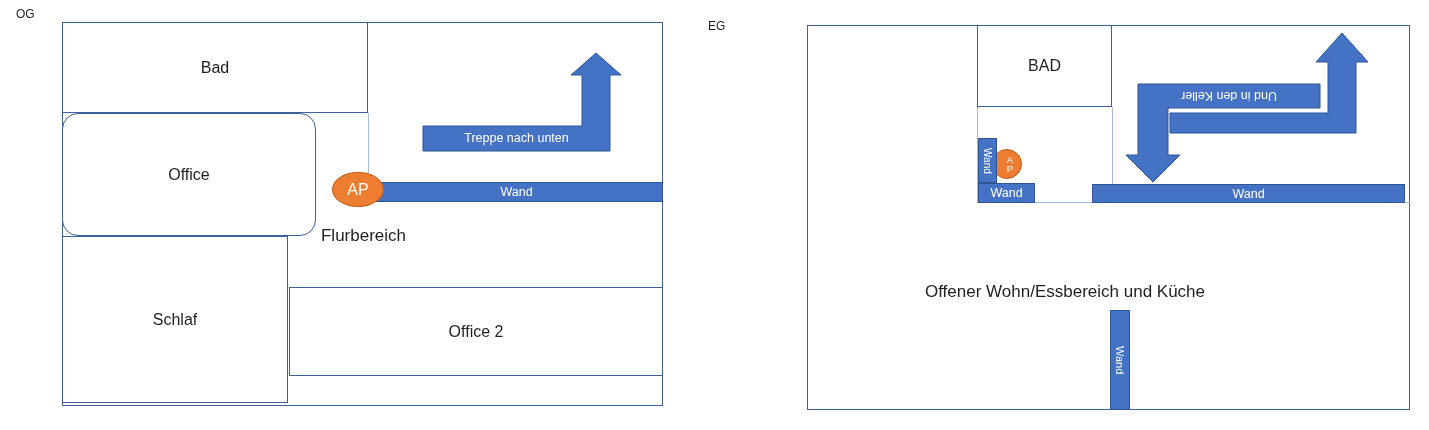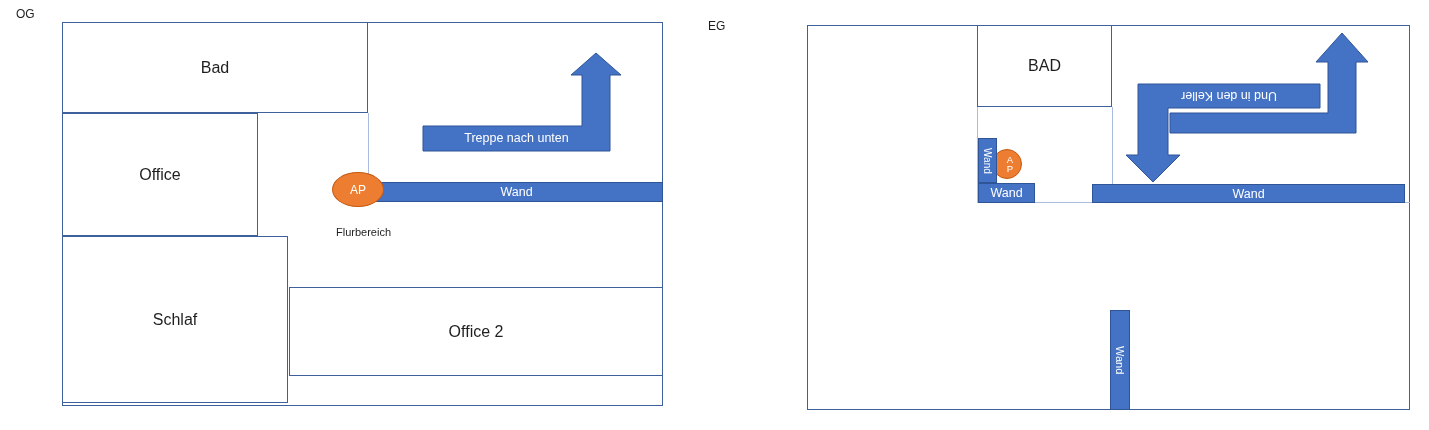--- a/index.html
+++ b/index.html
@@ -20,21 +20,21 @@
   .outer{border:1.5px solid #3E619B;background:#ffffff;}
   .lightline{background:#A9BCDF;}
   .bar{
     background:#4472C4;
     border:1px solid #2F5597;
     display:flex;align-items:center;justify-content:center;
     color:#ffffff;font-size:12.5px;
   }
   .v-text span{writing-mode:vertical-rl;text-orientation:mixed;}
   .floor-label{color:#1F1F1F;font-size:12px;}
-  .free-label{color:#1F1F1F;font-size:11px;text-align:center;}
+  .free-label{color:#1F1F1F;font-size:17px;text-align:center;}
   .arrow-label{
     position:absolute;box-sizing:border-box;
     color:#ffffff;font-size:12.5px;text-align:center;
   }
   .flip{transform:rotate(180deg);}
   .ap{
     background:#ED7D31;
     border:1.5px solid #C55A11;
     border-radius:50%;
     display:flex;align-items:center;justify-content:center;
@@ -47,54 +47,55 @@
 
 <div class="canvas">
 
   <div class="abs floor-label" style="left:16px;top:7px;">OG</div>
 
   <div class="abs outer" style="left:62px;top:22px;width:601px;height:384px;"></div>
 
   <div class="abs room" style="left:62px;top:22px;width:306px;height:91px;">
     <span>Bad</span>
   </div>
-  <div class="abs room" style="left:62px;top:113px;width:196px;height:123px;">
+  <div class="abs room" style="left:62px;top:113px;width:254px;height:123px;border-radius:16px;">
     <span>Office</span>
   </div>
   <div class="abs room" style="left:62px;top:236px;width:226px;height:167px;">
     <span>Schlaf</span>
   </div>
   <div class="abs room" style="left:289px;top:287px;width:374px;height:89px;">
     <span>Office 2</span>
   </div>
 
   <div class="abs lightline" style="left:368px;top:113px;width:1px;height:69px;"></div>
 
   <div class="abs free-label" style="left:300px;top:226px;width:127px;">Flurbereich</div>
 
   <div class="abs bar" style="left:370px;top:182px;width:293px;height:20px;">
     <span>Wand</span>
   </div>
 
-  <div class="abs ap" style="left:332px;top:172px;width:52px;height:35px;font-size:12px;">
+  <div class="abs ap" style="left:332px;top:172px;width:52px;height:35px;font-size:16px;">
     <span>AP</span>
   </div>
 
   <div class="abs floor-label" style="left:708px;top:19px;">EG</div>
 
   <div class="abs outer" style="left:807px;top:25px;width:603px;height:385px;"></div>
 
   <div class="abs room" style="left:977px;top:25px;width:135px;height:82px;">
     <span>BAD</span>
   </div>
 
   <div class="abs lightline" style="left:977px;top:107px;width:1px;height:96px;"></div>
   <div class="abs lightline" style="left:1112px;top:107px;width:1px;height:79px;"></div>
   <div class="abs lightline" style="left:977px;top:202px;width:433px;height:1px;"></div>
 
+  <div class="abs free-label" style="left:865px;top:282px;width:400px;">Offener Wohn/Essbereich und Küche</div>
 
   <div class="abs ap" style="left:992px;top:149px;width:30px;height:30px;font-size:9.5px;line-height:9.5px;flex-direction:column;padding-left:6px;">
     <span>A</span>
     <span>P</span>
   </div>
 
   <div class="abs bar v-text" style="left:978px;top:138px;width:19px;height:45px;font-size:10px;">
     <span>Wand</span>
   </div>
 

